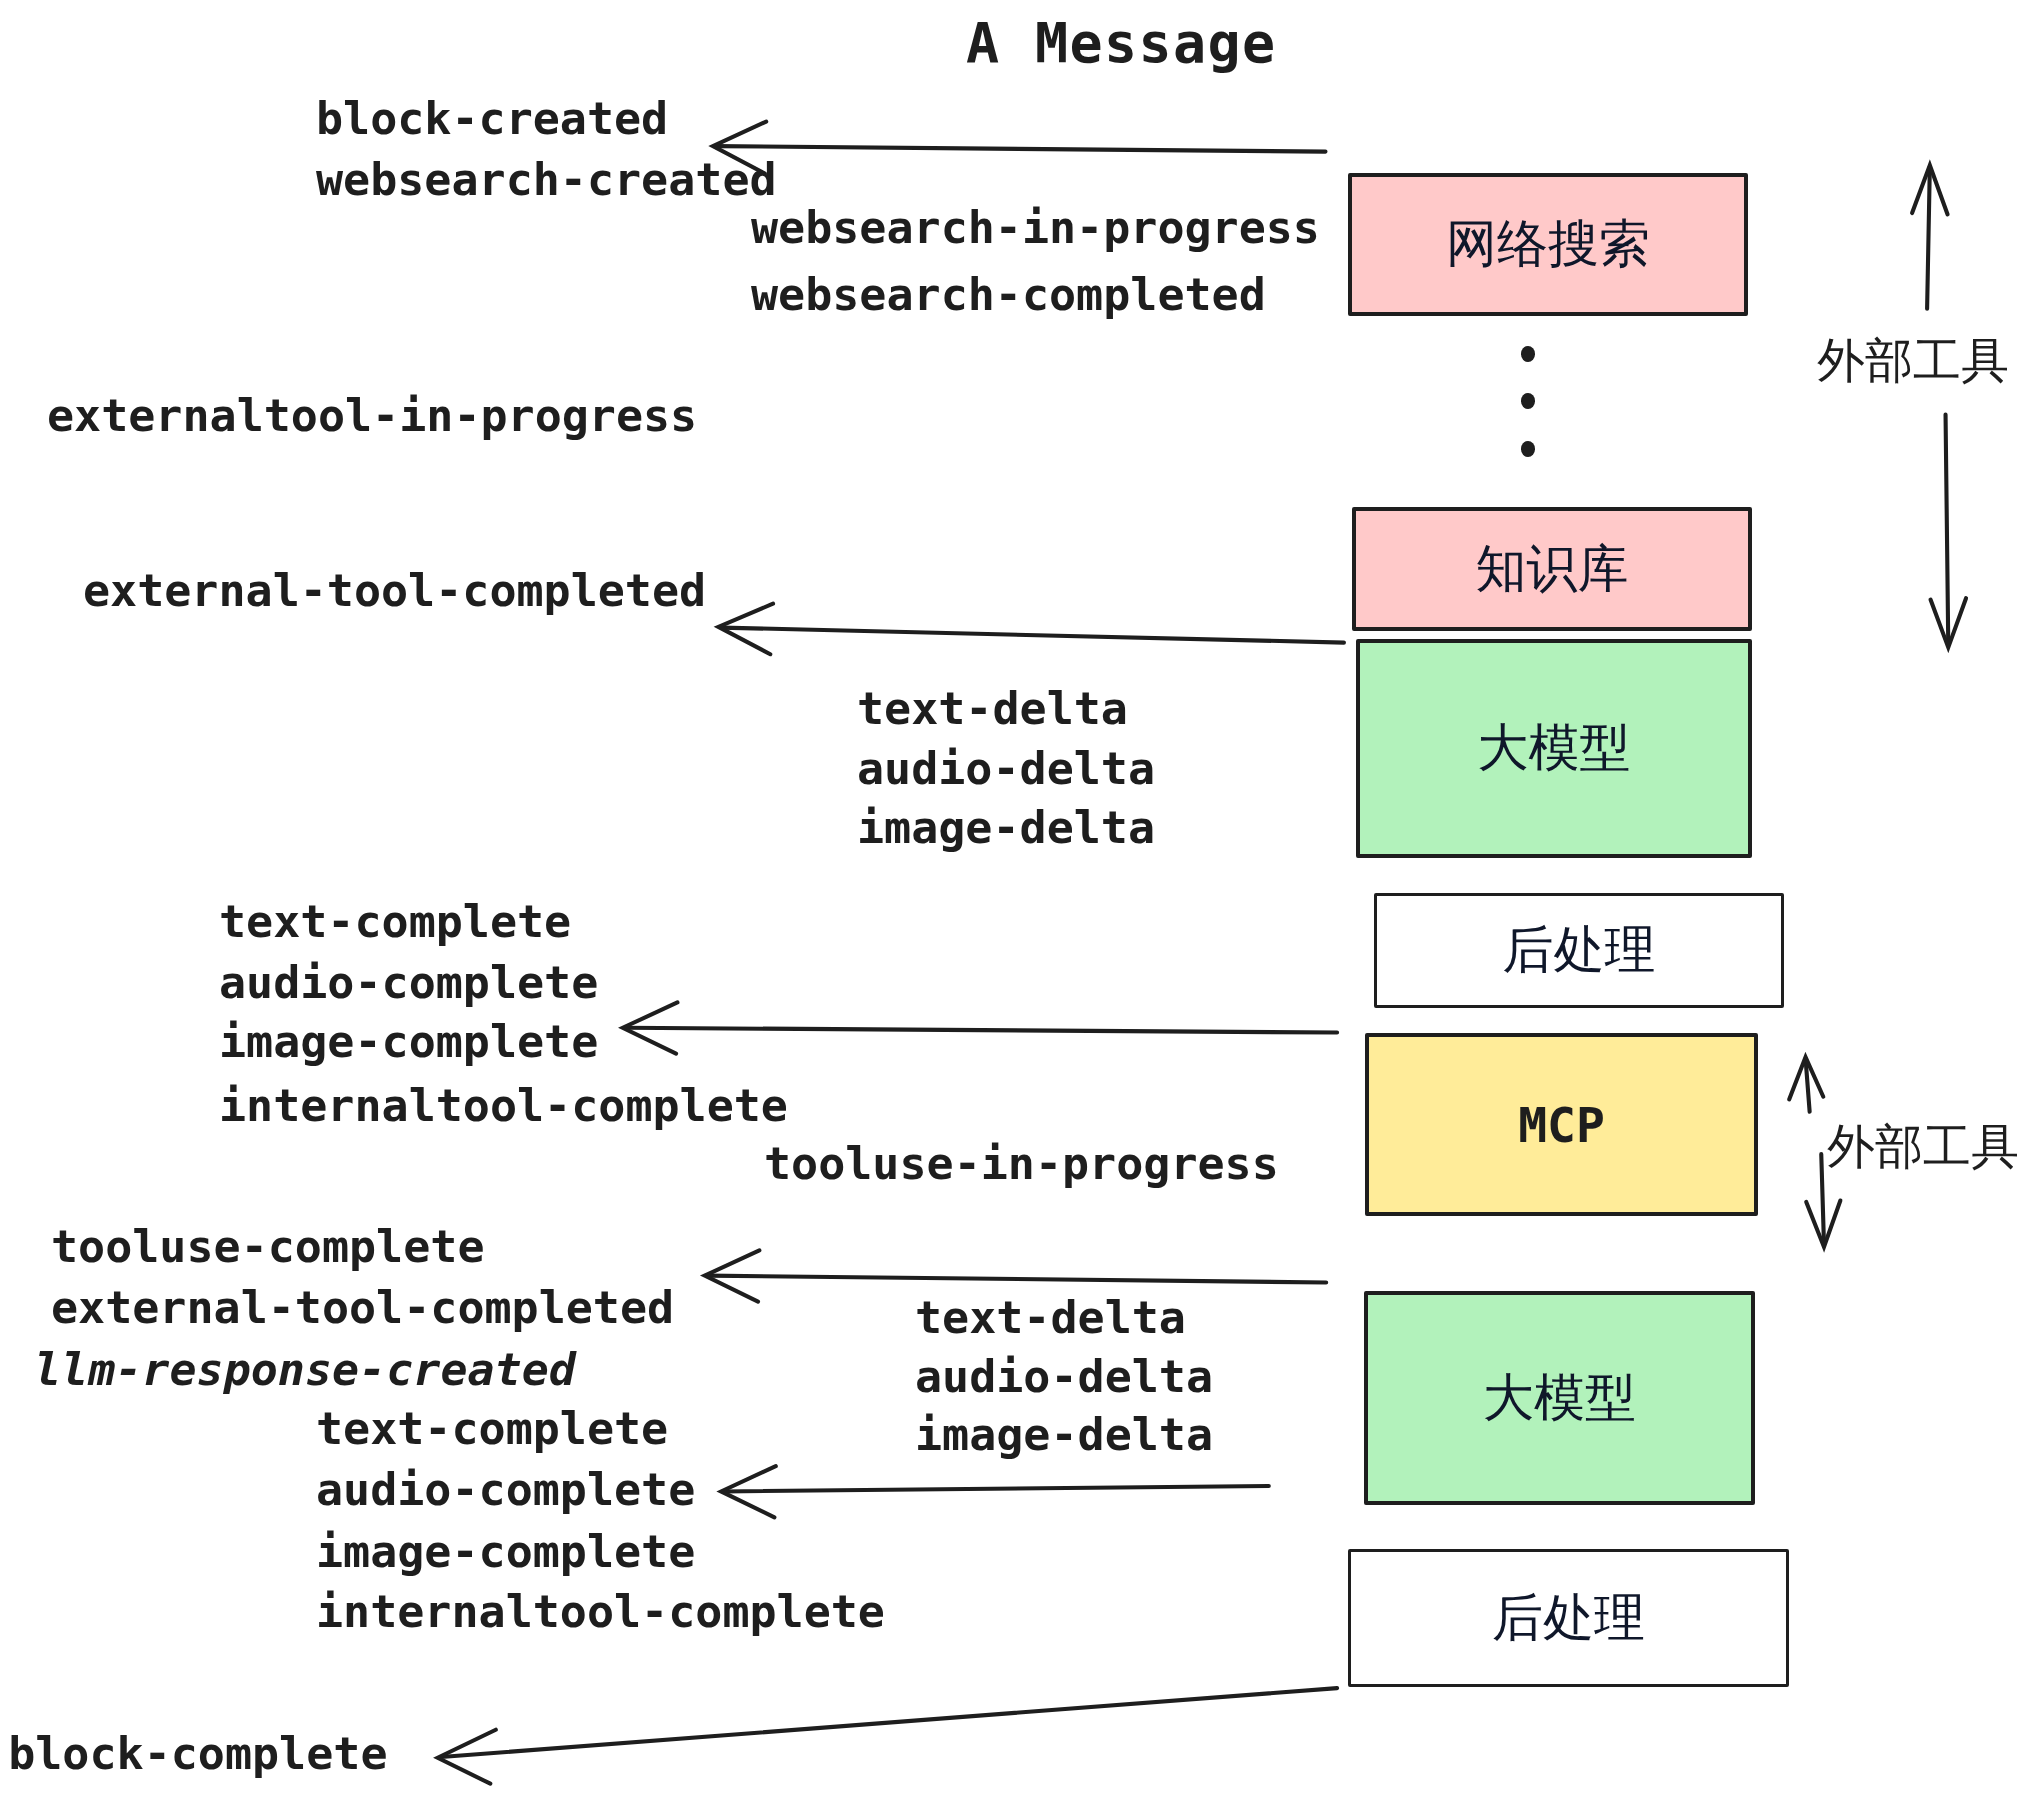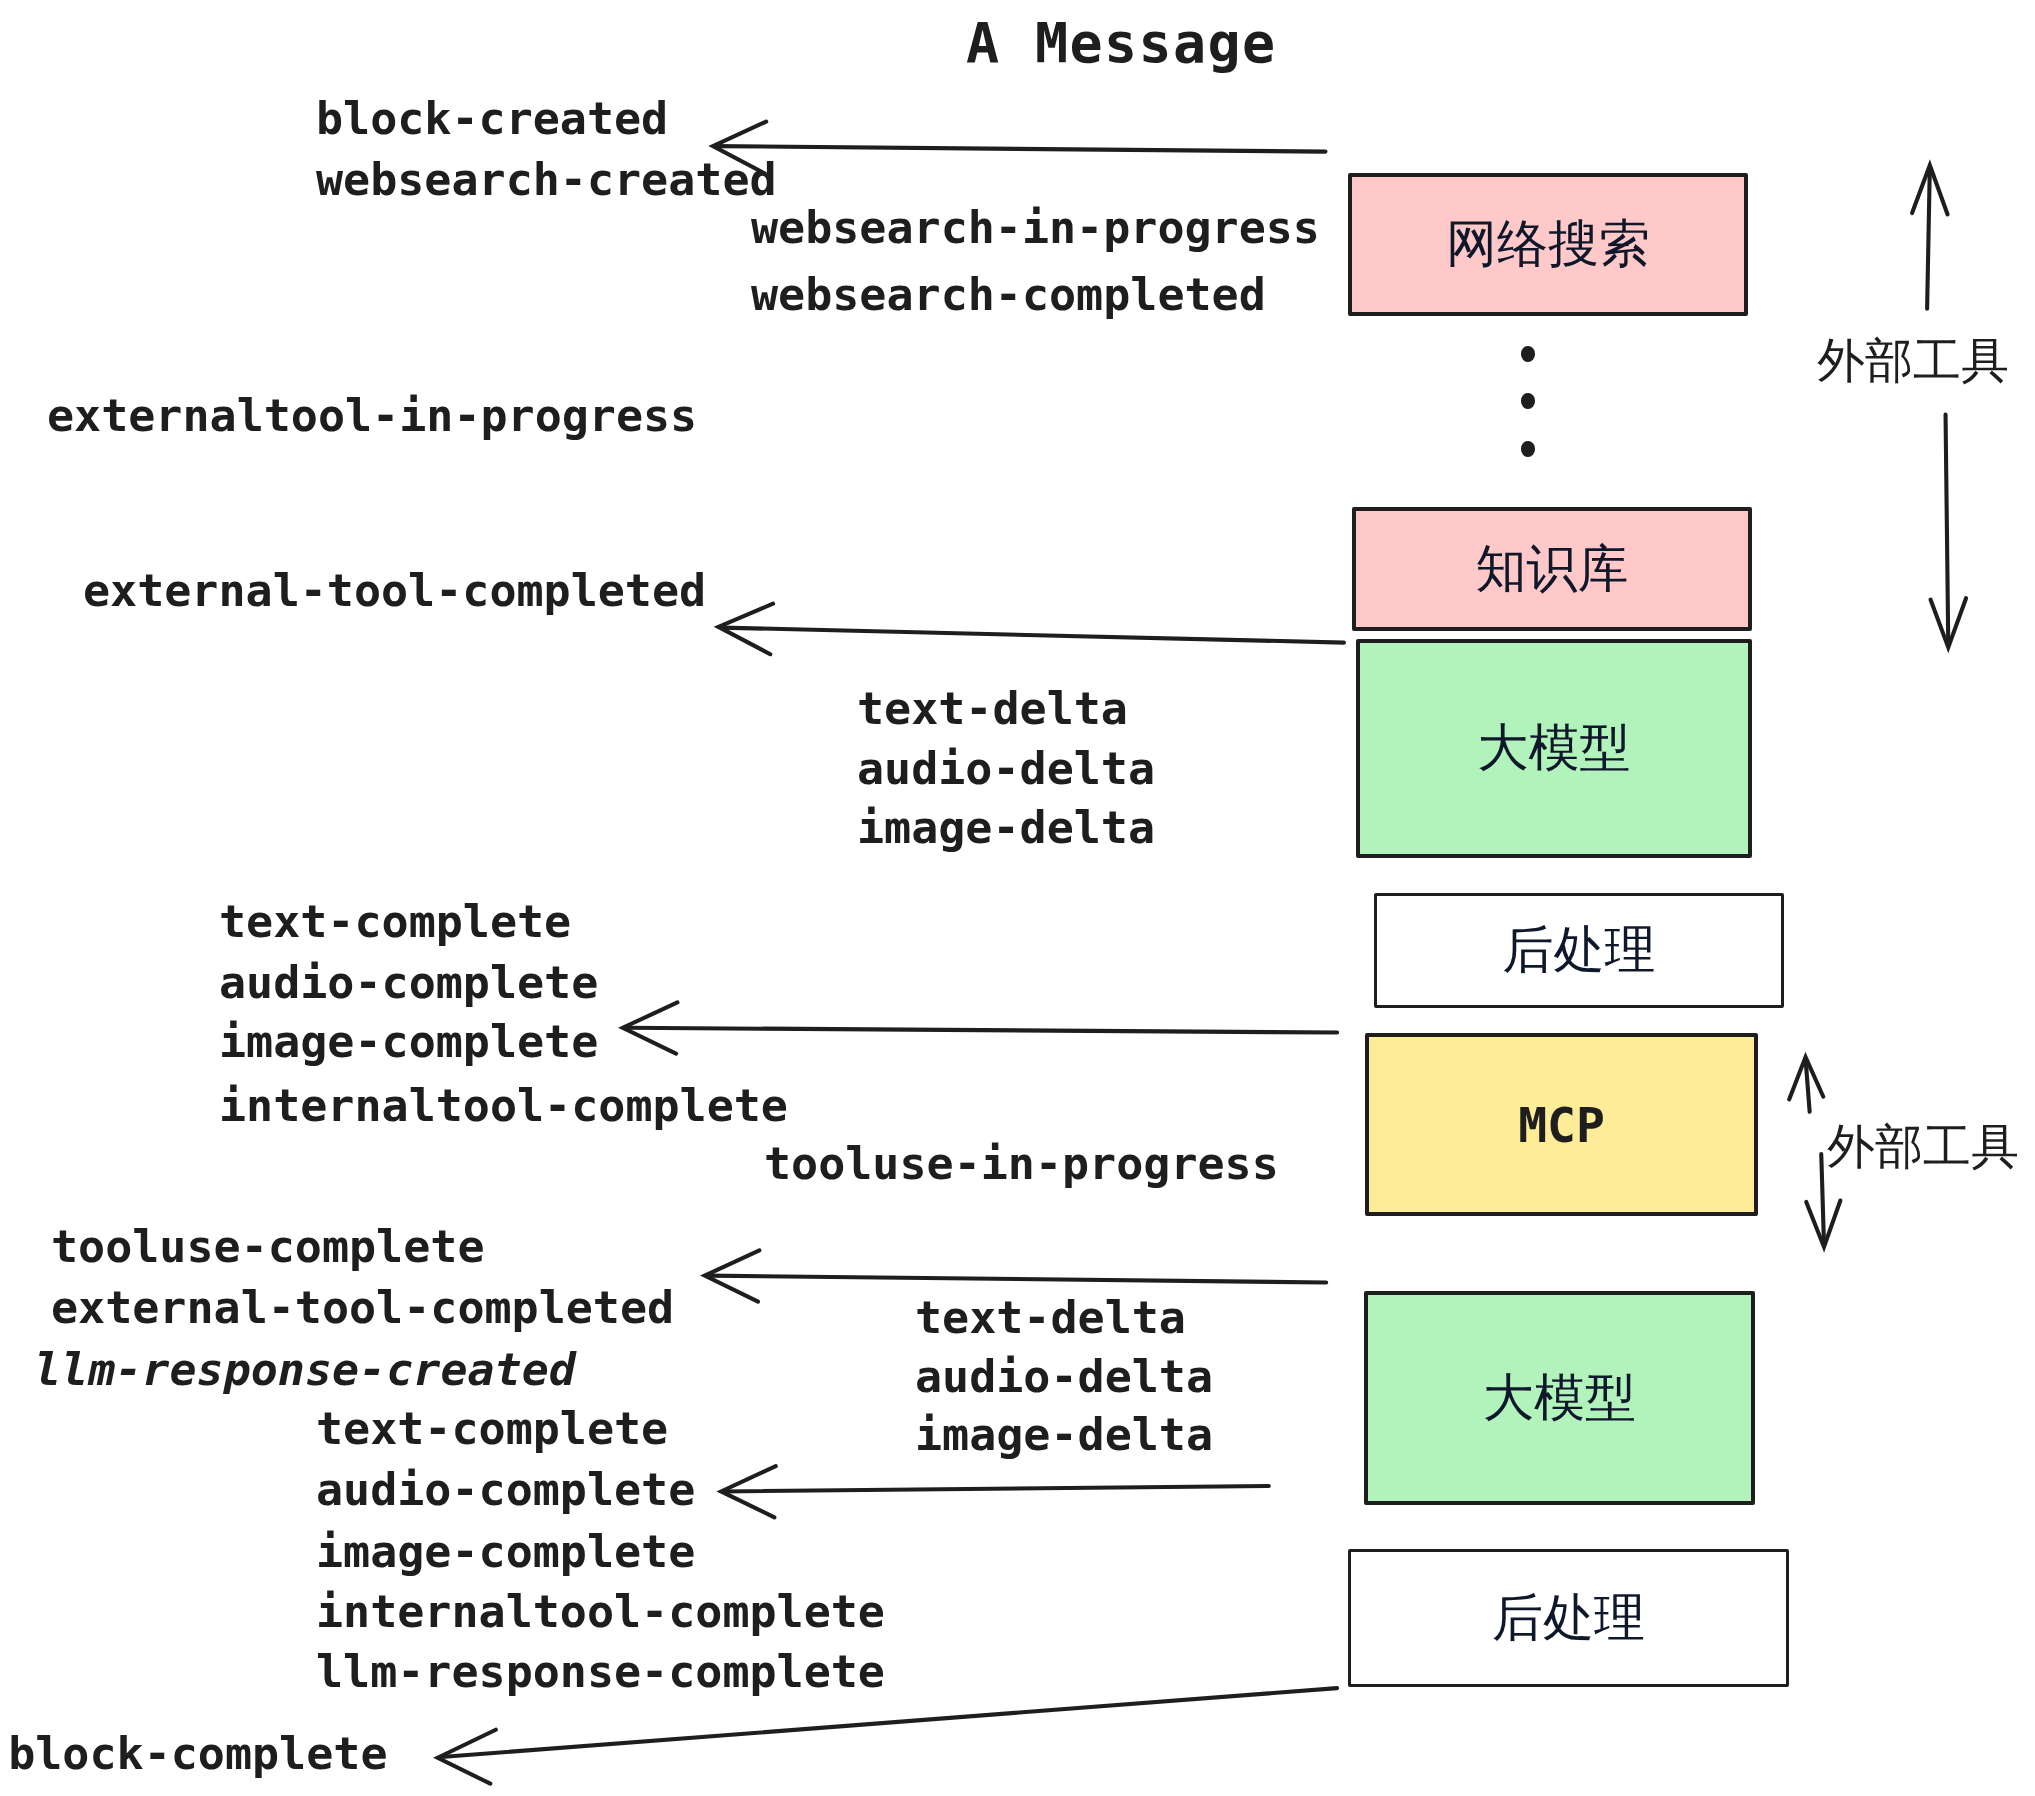--- a/index.html
+++ b/index.html
@@ -160,17 +160,16 @@
   <div class="evt" style="left:51px;top:1224px;">tooluse-complete</div>
   <div class="evt" style="left:51px;top:1285px;">external-tool-completed</div>
   <div class="evt" style="left:34px;top:1347px;font-style:italic;">llm-response-created</div>
   <div class="evt" style="left:915px;top:1295px;">text-delta</div>
   <div class="evt" style="left:915px;top:1354px;">audio-delta</div>
   <div class="evt" style="left:915px;top:1412px;">image-delta</div>
   <div class="evt" style="left:316px;top:1406px;">text-complete</div>
   <div class="evt" style="left:316px;top:1467px;">audio-complete</div>
   <div class="evt" style="left:316px;top:1529px;">image-complete</div>
   <div class="evt" style="left:316px;top:1589px;">internaltool-complete</div>
-  <div class="evt" style="left:316px;top:1649px;">llm-response-complete</div>
   <div class="evt" style="left:8.2px;top:1731px;">block-complete</div>
 
 </div>
 
 
 </body></html>

